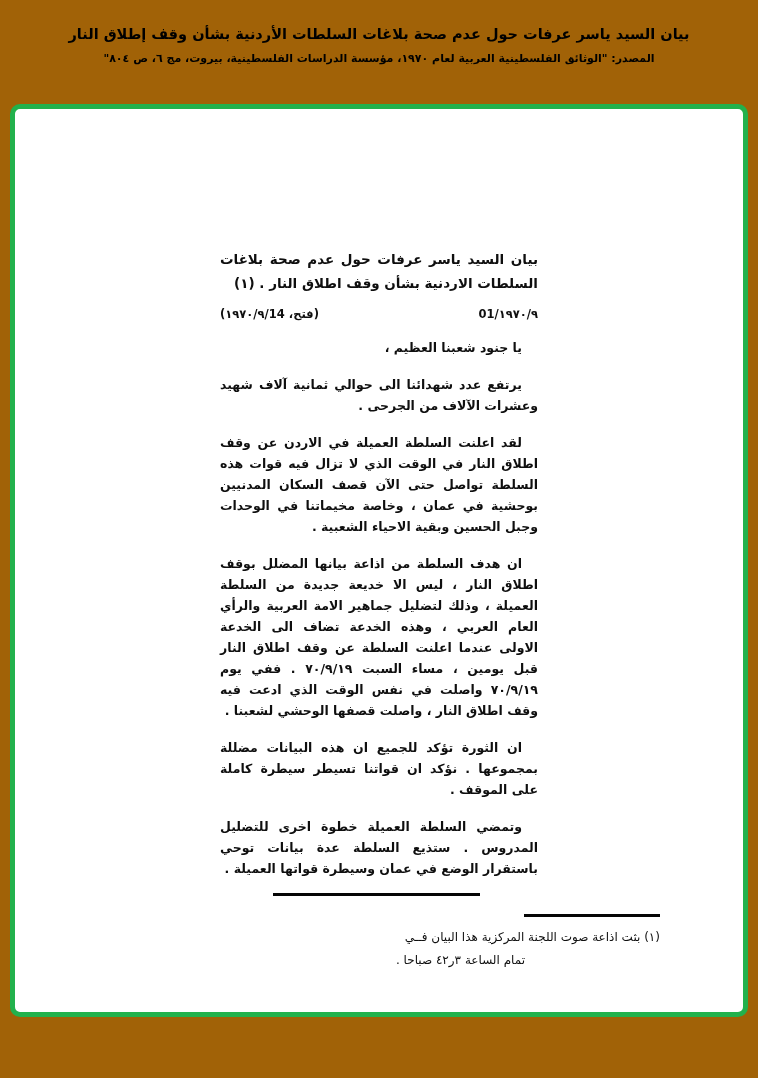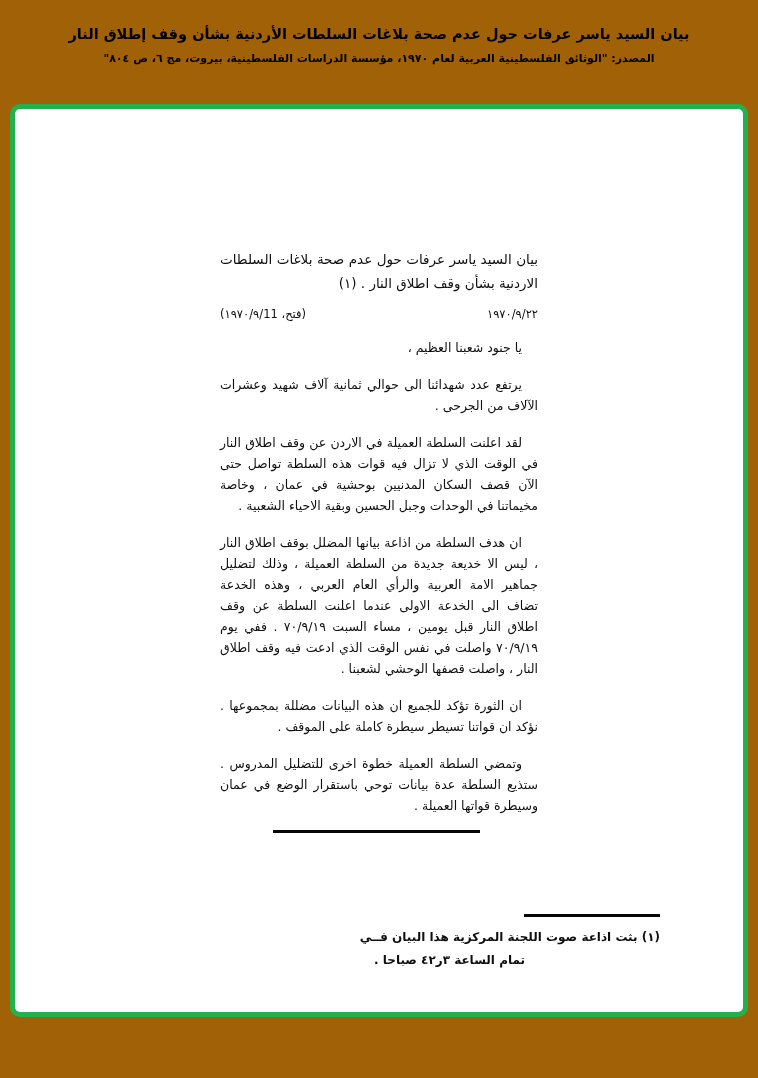--- a/index.html
+++ b/index.html
@@ -34,21 +34,21 @@
     border-radius: 10px;
     background: #fff;
   }
 
   
   .doc {
     position: absolute;
     left: 220px; top: 247px;
     width: 318px;
     direction: rtl;
-    font-weight: 400;
+    font-weight: 700;
   }
   .doc-title {
     margin: 0 0 12px 0;
     font-size: 13.5px;
     line-height: 24px;
     text-align: justify;
   }
   .date-row {
     display: flex;
     justify-content: space-between;
@@ -72,21 +72,21 @@
   }
 
   
   .footnote {
     position: absolute;
     right: 98px; top: 914px;
     width: 302px;
     direction: rtl;
     text-align: right;
     font-size: 12px;
-    font-weight: 700;
+    font-weight: 400;
     line-height: 23px;
     margin-left: 7px;
   }
   .footnote-rule {
     width: 136px; height: 2.5px;
     background: #050505;
     margin-bottom: 9px;
   }
   .fn-l2 { padding-right: 135px; }
 </style>
@@ -99,22 +99,22 @@
     <div class="hdr-title">بيان السيد ياسر عرفات حول عدم صحة بلاغات السلطات الأردنية بشأن وقف إطلاق النار</div>
     <div class="hdr-source">المصدر: "الوثائق الفلسطينية العربية لعام ١٩٧٠، مؤسسة الدراسات الفلسطينية، بيروت، مج ٦، ص ٨٠٤"</div>
   </div>
 
   <div class="frame"></div>
 
   <div class="doc">
     <p class="doc-title">بيان السيد ياسر عرفات حول عدم صحة بلاغات السلطات الاردنية بشأن وقف اطلاق النار . (١)</p>
 
     <div class="date-row">
-      <span>١٩٧٠/٩/٢٢</span>
-      <span>(فتح، ١٩٧٠/٩/11)</span>
+      <span>١٩٧٠/٩/01</span>
+      <span>(فتح، ١٩٧٠/٩/14)</span>
     </div>
 
     <p class="body salutation">يا جنود شعبنا العظيم ،</p>
 
     <p class="body">يرتفع عدد شهدائنا الى حوالي ثمانية آلاف شهيد وعشرات الآلاف من الجرحى .</p>
     <p class="body">لقد اعلنت السلطة العميلة في الاردن عن وقف اطلاق النار في الوقت الذي لا تزال فيه قوات هذه السلطة تواصل حتى الآن قصف السكان المدنيين بوحشية في عمان ، وخاصة مخيماتنا في الوحدات وجبل الحسين وبقية الاحياء الشعبية .</p>
     <p class="body">ان هدف السلطة من اذاعة بيانها المضلل بوقف اطلاق النار ، ليس الا خديعة جديدة من السلطة العميلة ، وذلك لتضليل جماهير الامة العربية والرأي العام العربي ، وهذه الخدعة تضاف الى الخدعة الاولى عندما اعلنت السلطة عن وقف اطلاق النار قبل يومين ، مساء السبت ٧٠/٩/١٩ . ففي يوم ٧٠/٩/١٩ واصلت في نفس الوقت الذي ادعت فيه وقف اطلاق النار ، واصلت قصفها الوحشي لشعبنا .</p>
     <p class="body">ان الثورة تؤكد للجميع ان هذه البيانات مضللة بمجموعها . نؤكد ان قواتنا تسيطر سيطرة كاملة على الموقف .</p>
     <p class="body">وتمضي السلطة العميلة خطوة اخرى للتضليل المدروس . ستذيع السلطة عدة بيانات توحي باستقرار الوضع في عمان وسيطرة قواتها العميلة .</p>
 

